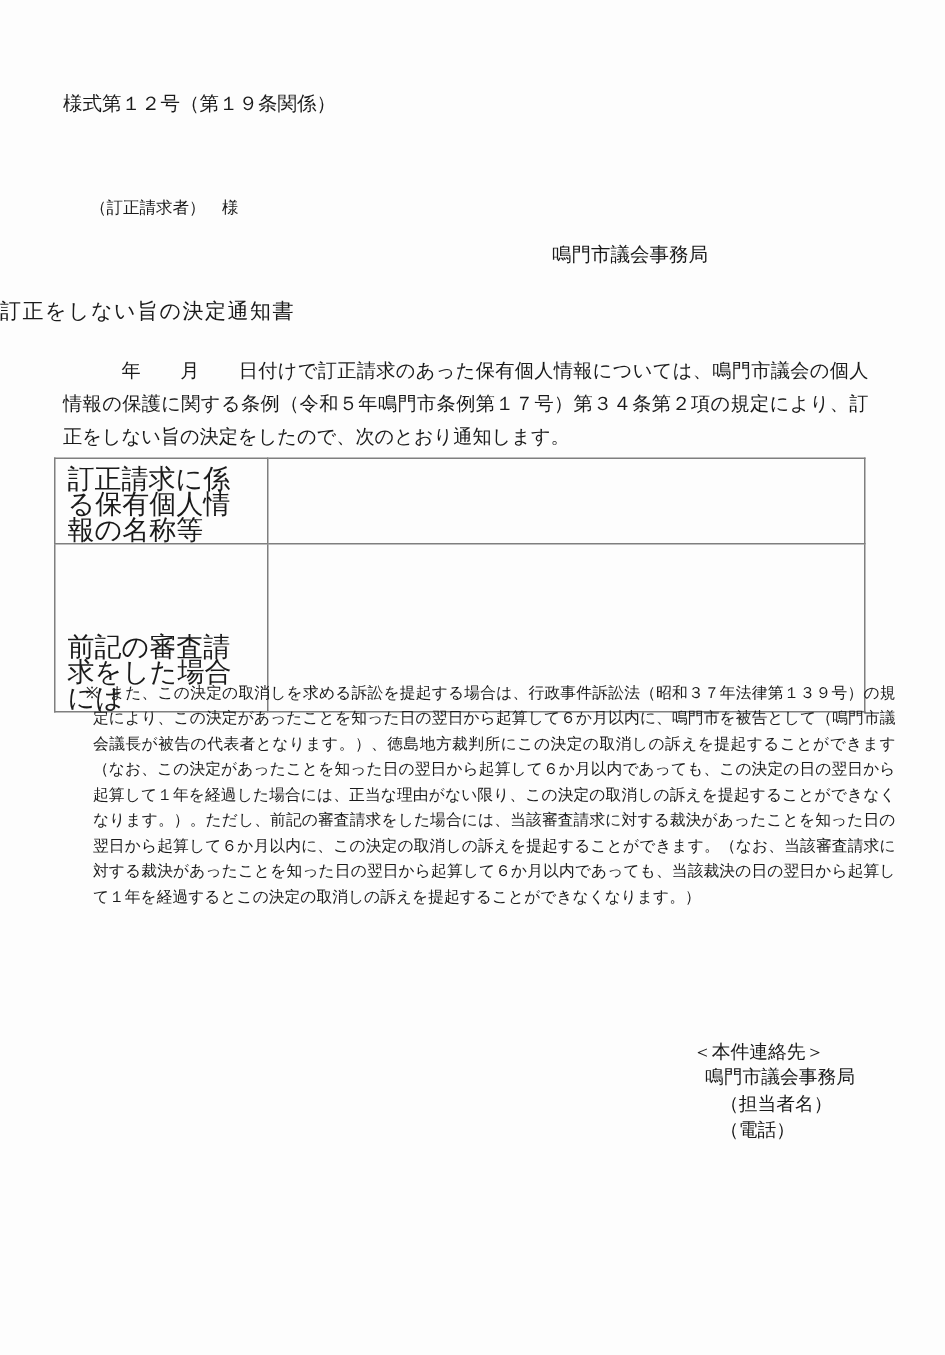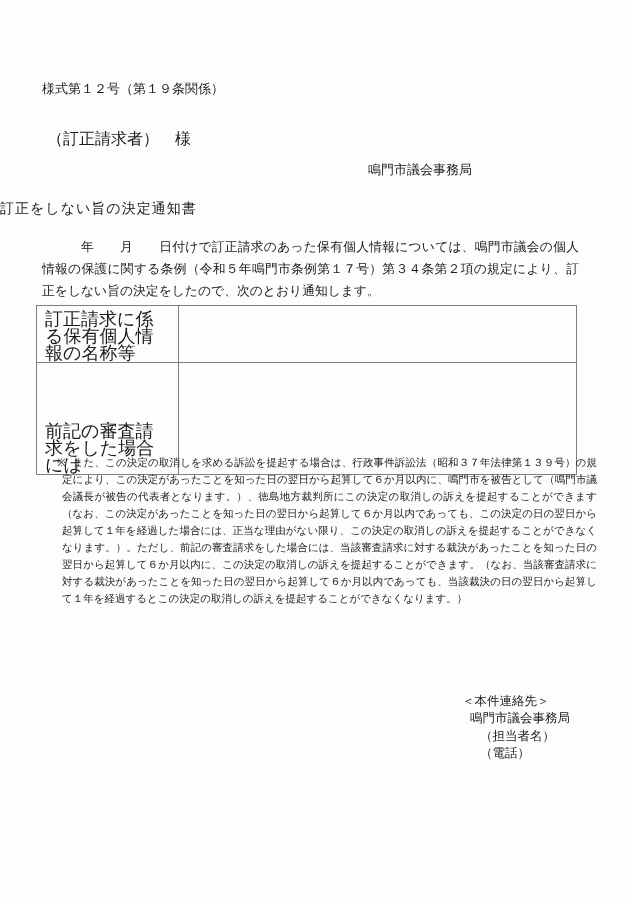--- a/index.html
+++ b/index.html
@@ -14,30 +14,30 @@
     width:630px;
     height:903px;
     margin:0 auto;
     background:var(--background);
     color:var(--text);
     font-family:"Liberation Serif","DejaVu Serif",serif;
     overflow:hidden;
   }
   .form-number{
     position:absolute;left:42px;top:60px;
-    font-size:13px;line-height:18px;margin-top:20px;
+    font-size:13px;line-height:18px;
   }
   .doc-id{
     position:absolute;right:43px;top:79px;
     text-align:right;
     font-size:13px;line-height:18px;
   }
   .addressee{
-    position:absolute;left:47px;top:130px;
-    font-size:16px;line-height:18px;
+    position:absolute;left:60px;top:130px;
+    font-size:11px;line-height:18px;
   }
   .sender{
     position:absolute;left:368px;top:161px;
     font-size:13px;line-height:18px;
   }
   .title{
     position:absolute;left:0;top:199px;width:100%;
     font-size:14px;font-weight:normal;letter-spacing:1px;line-height:20px;
   }
   .body-par{

